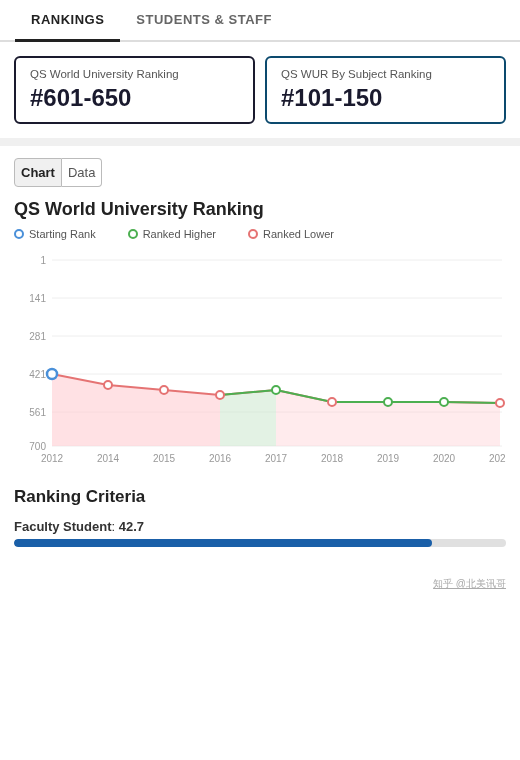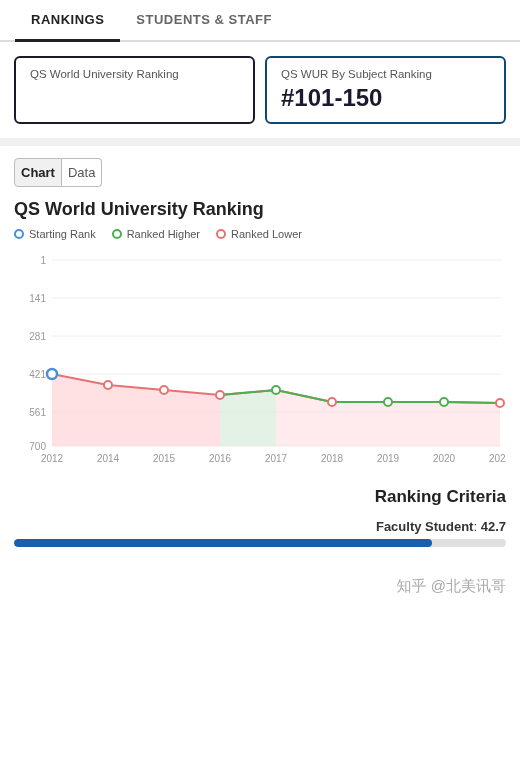--- a/index.html
+++ b/index.html
@@ -99,21 +99,21 @@
     .chart-title {
       font-size: 18px;
       font-weight: 700;
       color: #222;
       padding: 4px 14px 8px;
     }
 
     
     .legend {
       display: flex;
-      gap: 16px;
+      gap: 32px;
       padding: 0 14px 10px;
       align-items: center;
     }
     .legend-item {
       display: flex;
       align-items: center;
       gap: 5px;
       font-size: 11px;
       color: #555;
     }
@@ -130,21 +130,20 @@
 
     
     .chart-container {
       padding: 0 14px;
       position: relative;
     }
 
     
     .criteria-section {
       padding: 14px 14px 10px;
-      text-align: right;
     }
     .criteria-title {
       font-size: 17px;
       font-weight: 700;
       color: #222;
       margin-bottom: 12px;
     }
     .criteria-item {
       margin-bottom: 14px;
     }
@@ -164,36 +163,38 @@
     }
     .progress-bar-fill {
       height: 100%;
       border-radius: 4px;
       background: #1a5fa8;
     }
 
     
     .watermark {
       text-align: right;
-      font-size: 15px;
+      font-size: 10px;
       color: #aaa;
       padding: 6px 14px 8px;
+      text-decoration: underline;
     }
   </style>
 </head>
 <body>
 
 <div class="top-tabs">
   <div class="top-tab active">RANKINGS</div>
   <div class="top-tab">STUDENTS &amp; STAFF</div>
 </div>
 
 <div class="ranking-cards">
   <div class="ranking-card highlighted">
     <div class="card-label">QS World University Ranking</div>
+    <div class="card-value">#601-650</div>
   </div>
   <div class="ranking-card">
     <div class="card-label">QS WUR By Subject Ranking</div>
     <div class="card-value">#101-150</div>
   </div>
 </div>
 
 <div class="section-divider"></div>
 
 <div class="toggle-row">

